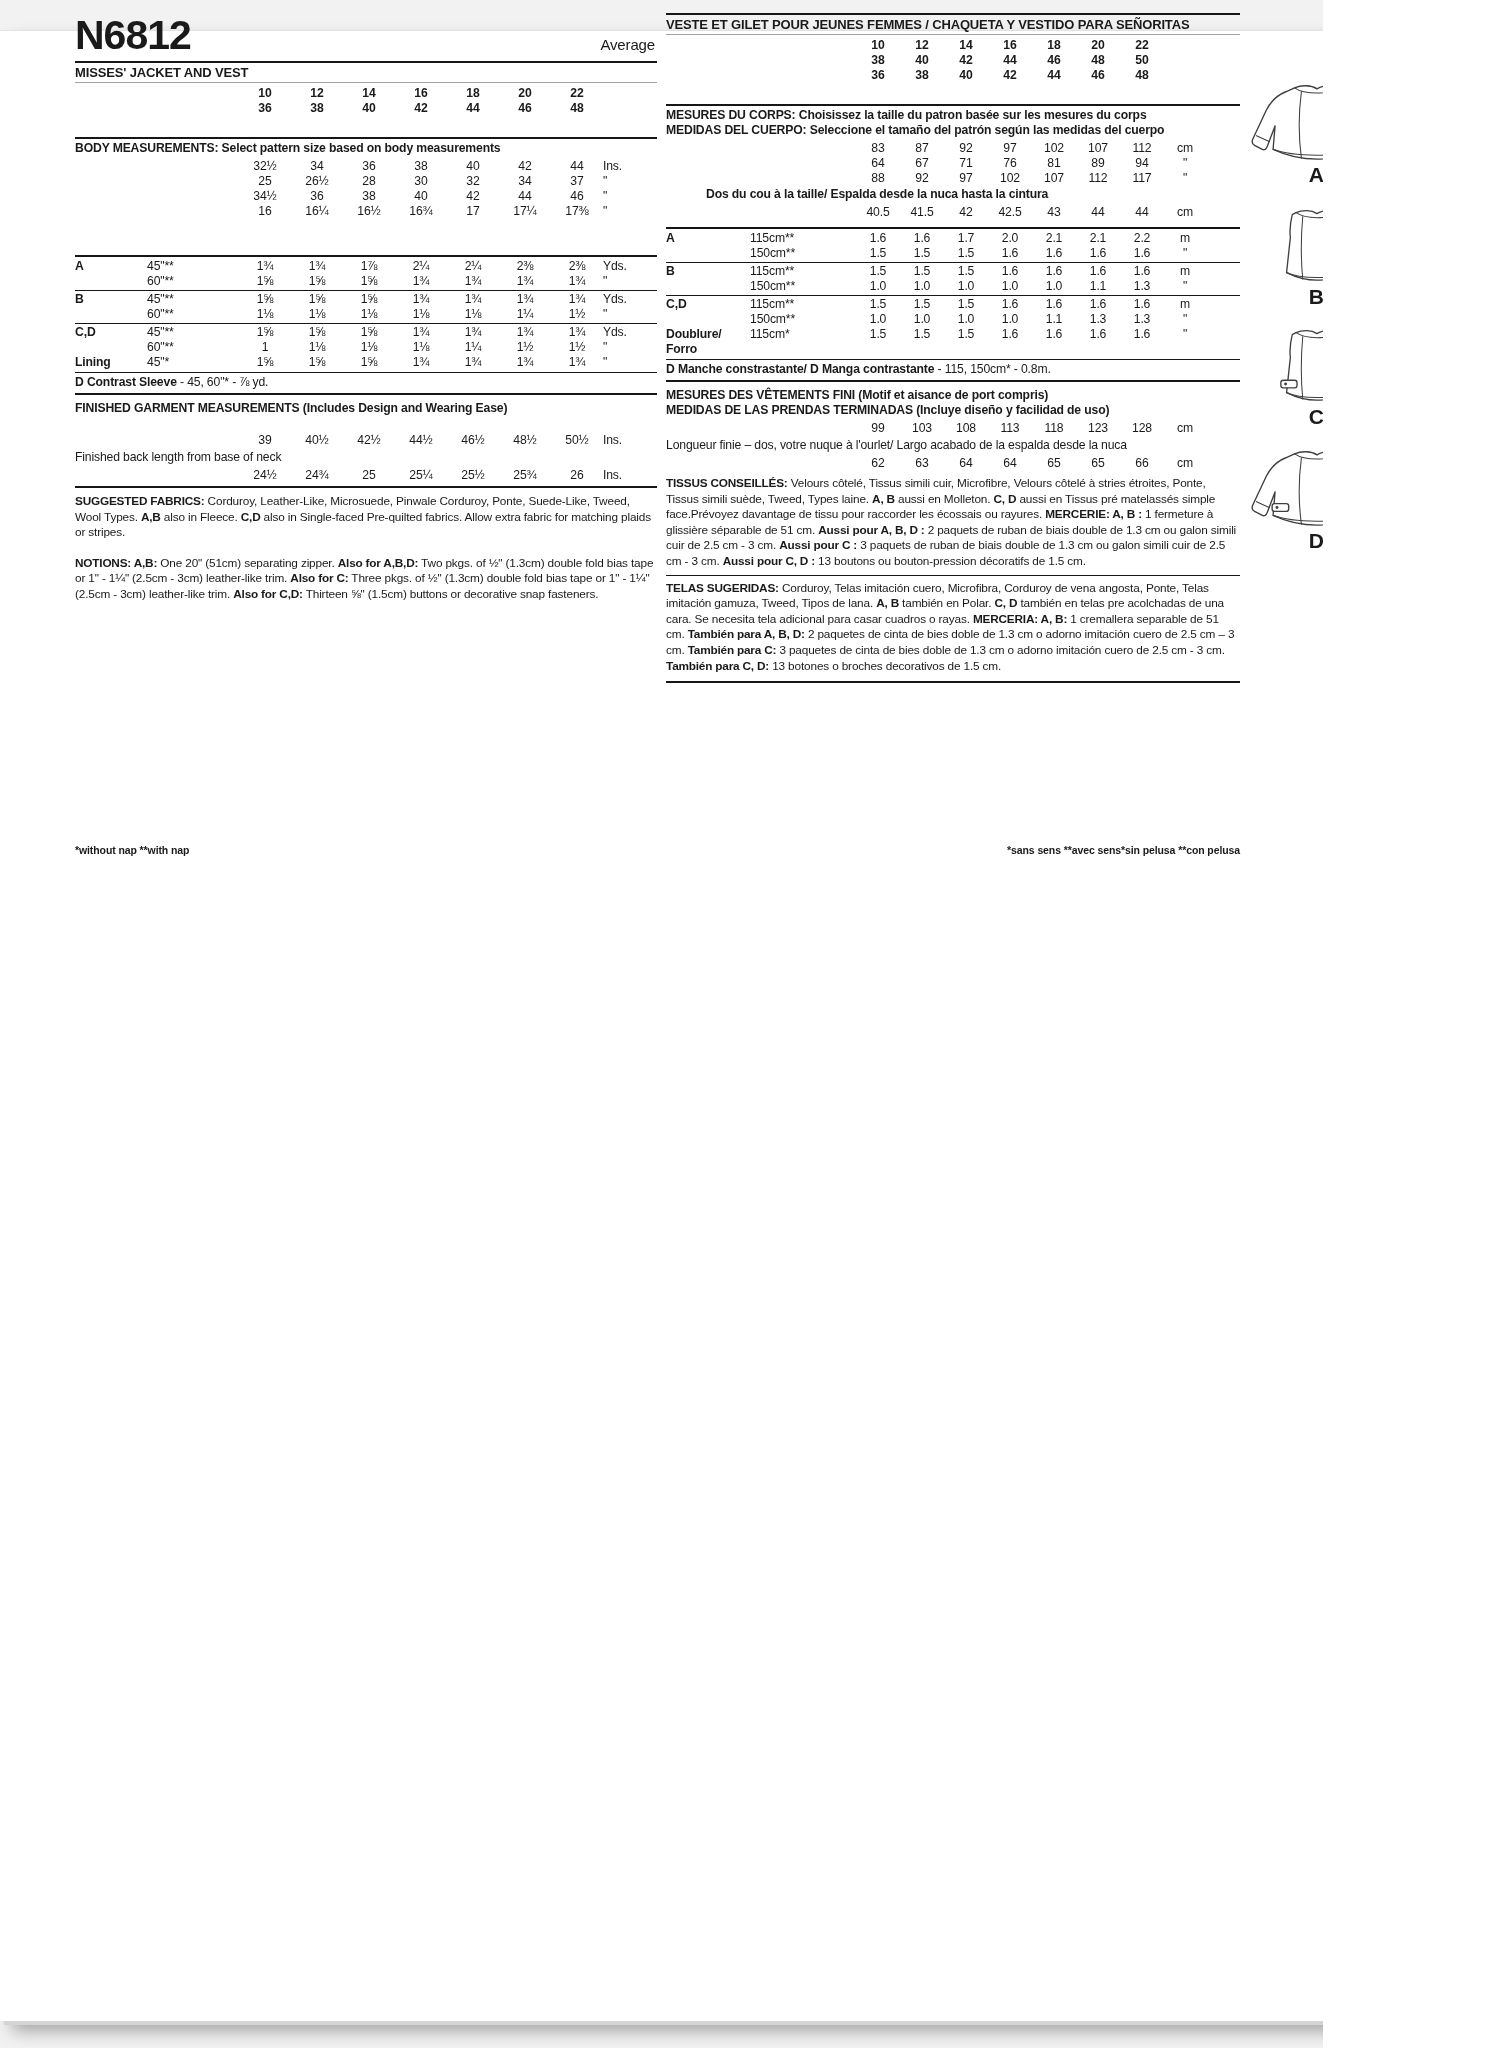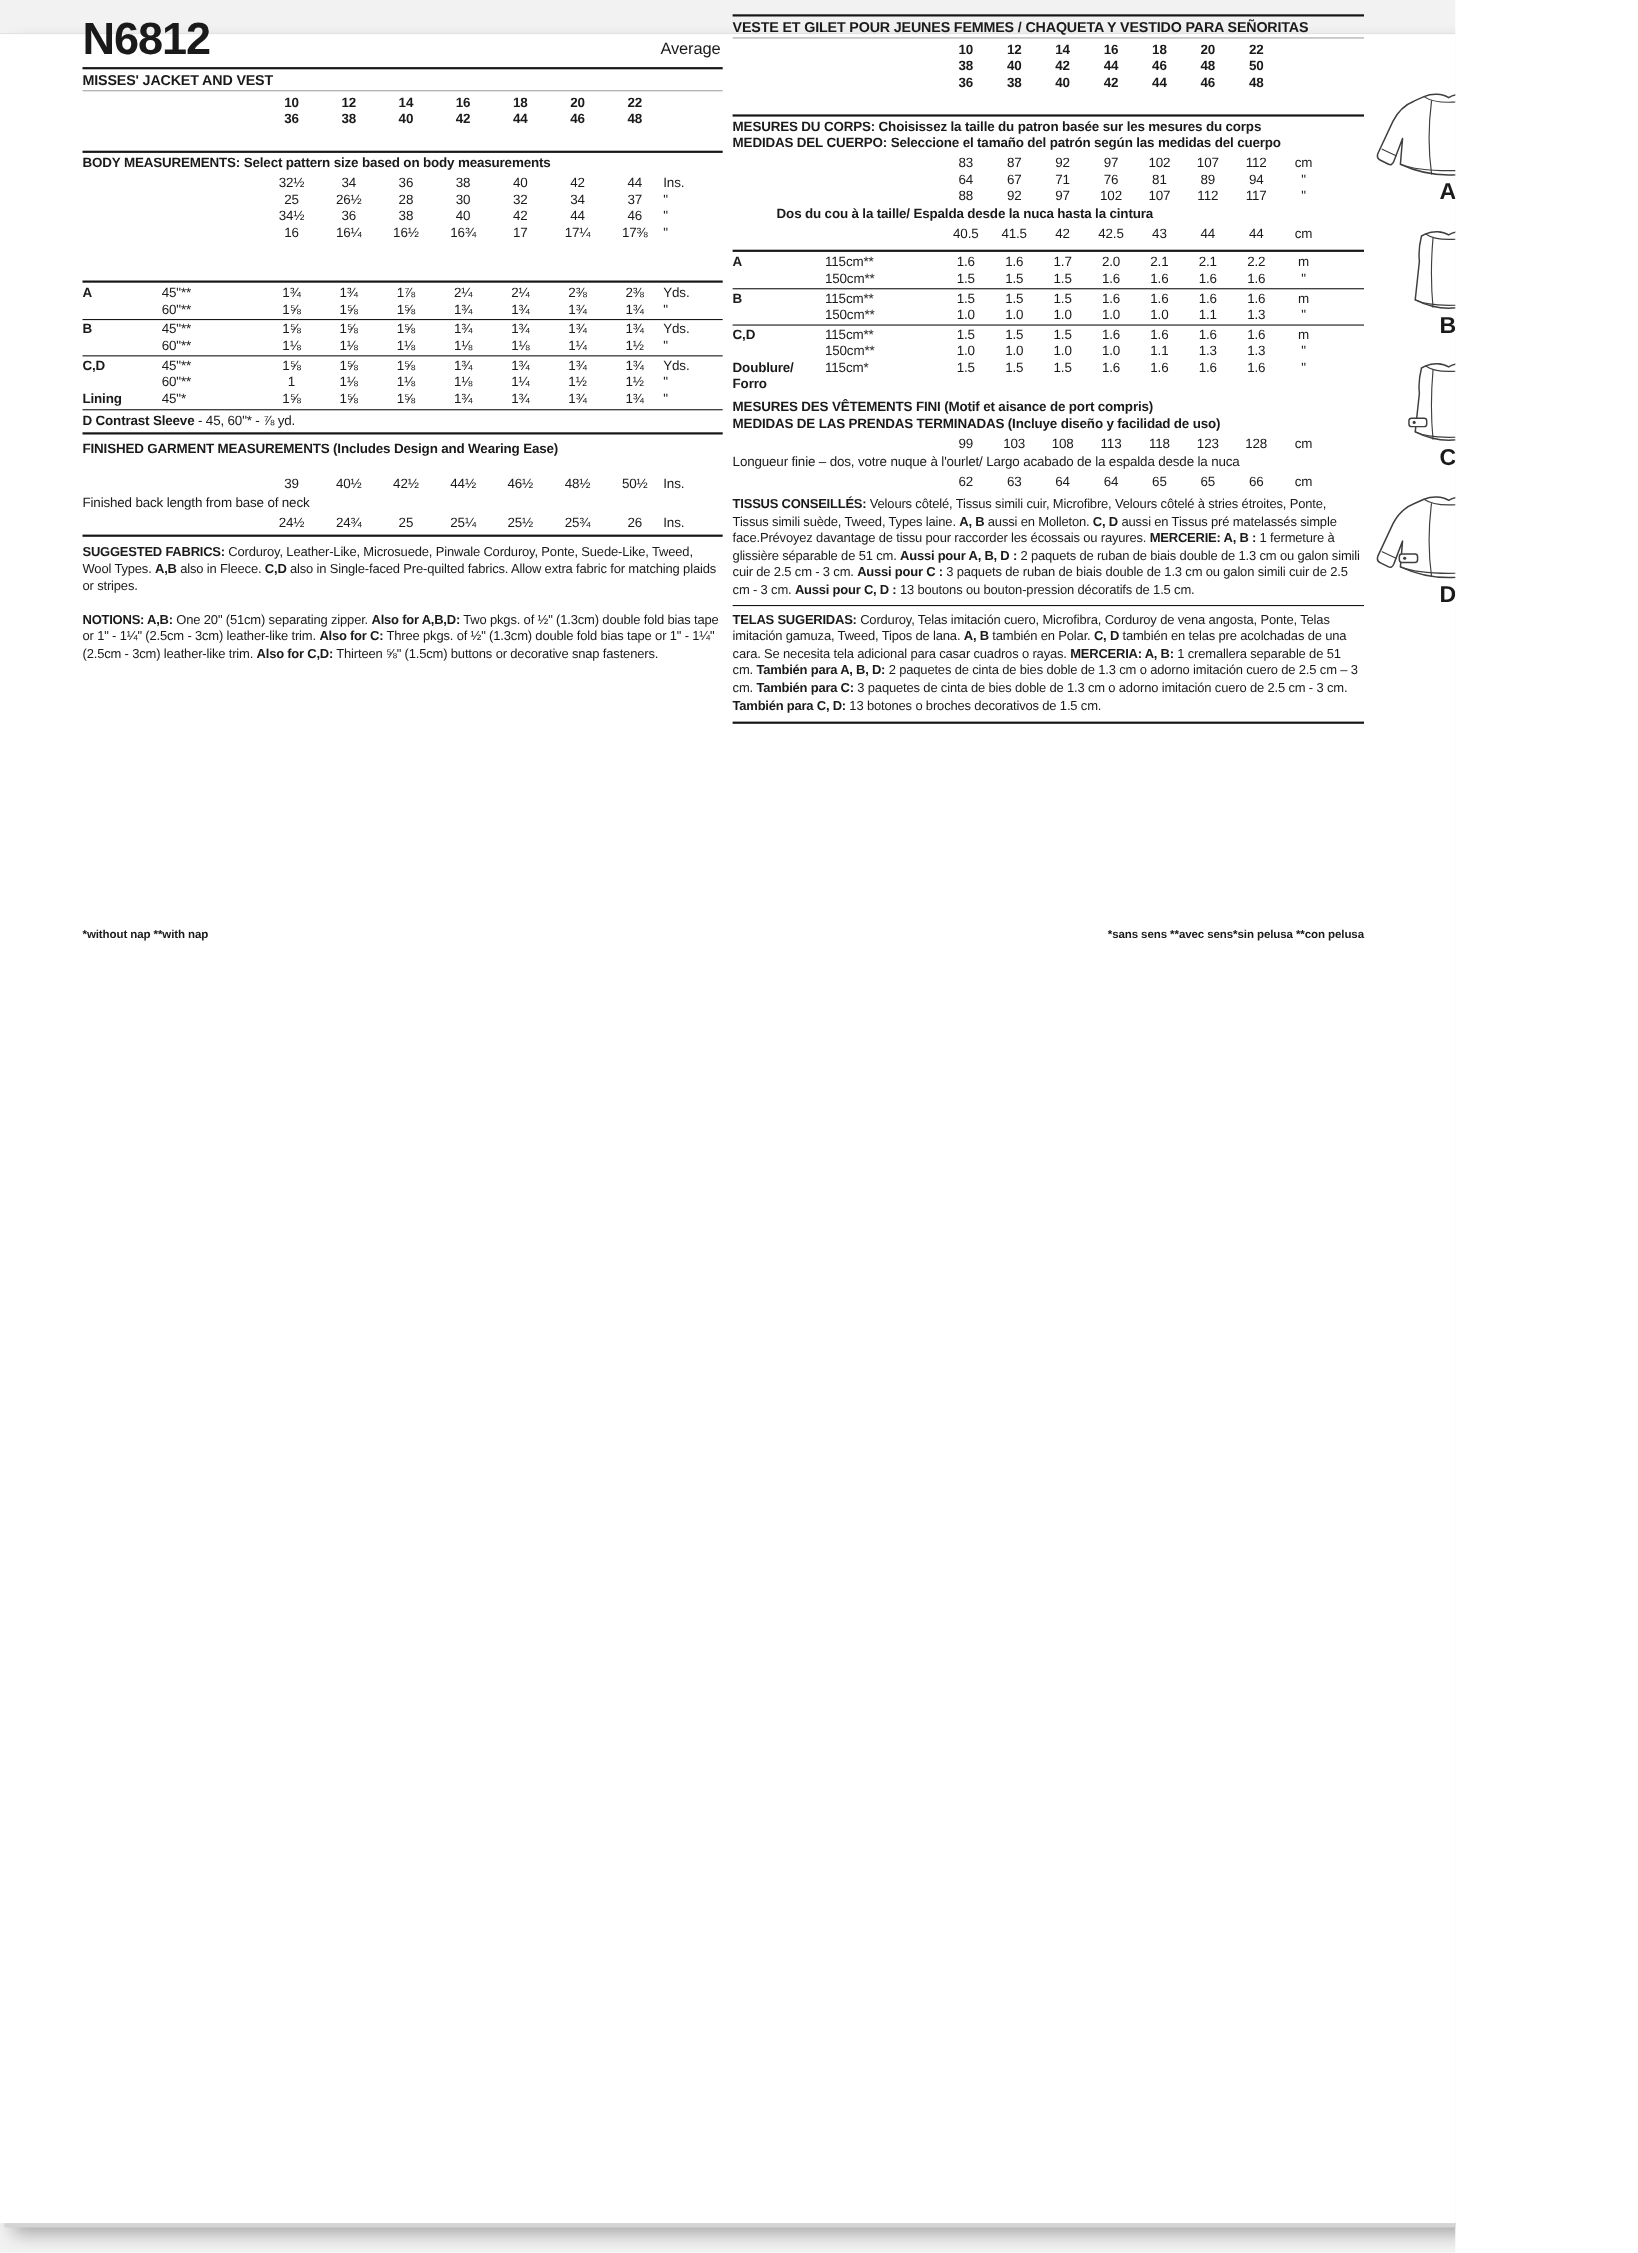--- a/index.html
+++ b/index.html
@@ -436,20 +436,21 @@
           <span class="c-val">1.5</span>
           <span class="c-val">1.5</span>
           <span class="c-val">1.5</span>
           <span class="c-val">1.6</span>
           <span class="c-val">1.6</span>
           <span class="c-val">1.6</span>
           <span class="c-val">1.6</span>
           <span class="c-unit">"</span>
         </div>
       </div>
+    <div class="contrast"><b>D Manche constrastante/ D Manga contrastante</b><span> - 115, 150cm* - 0.8m.</span></div>
 
     <div class="bheader fin-h">MESURES DES VÊTEMENTS FINI (Motif et aisance de port compris)</div>
     <div class="bheader">MEDIDAS DE LAS PRENDAS TERMINADAS (Incluye diseño y facilidad de uso)</div>
     <div class="tbl rg">
         <div class="trow plain">
           <span class="c-label2"></span>
           <span class="c-val">99</span>
           <span class="c-val">103</span>
           <span class="c-val">108</span>
           <span class="c-val">113</span>

